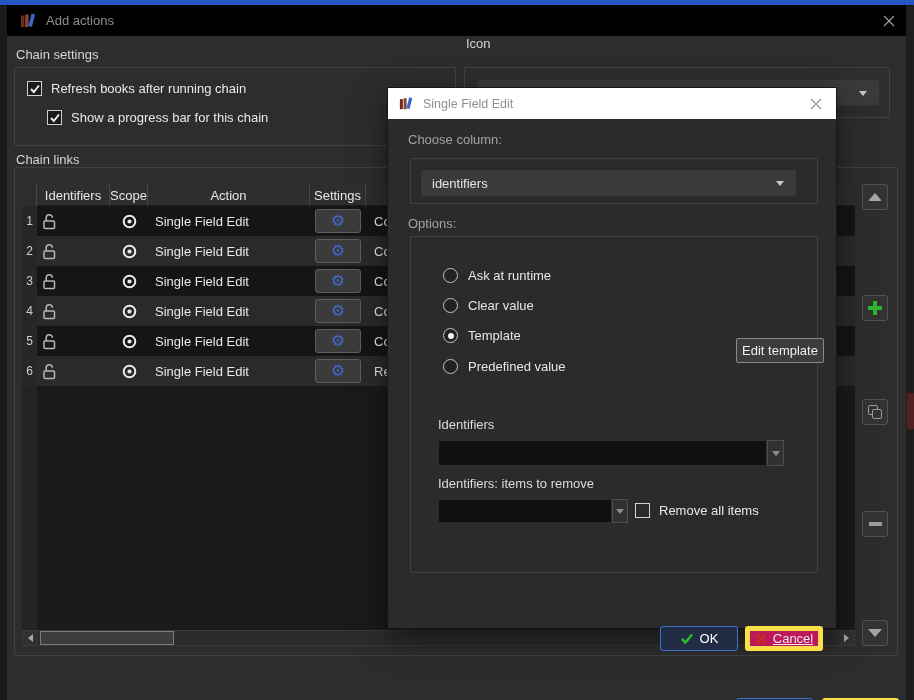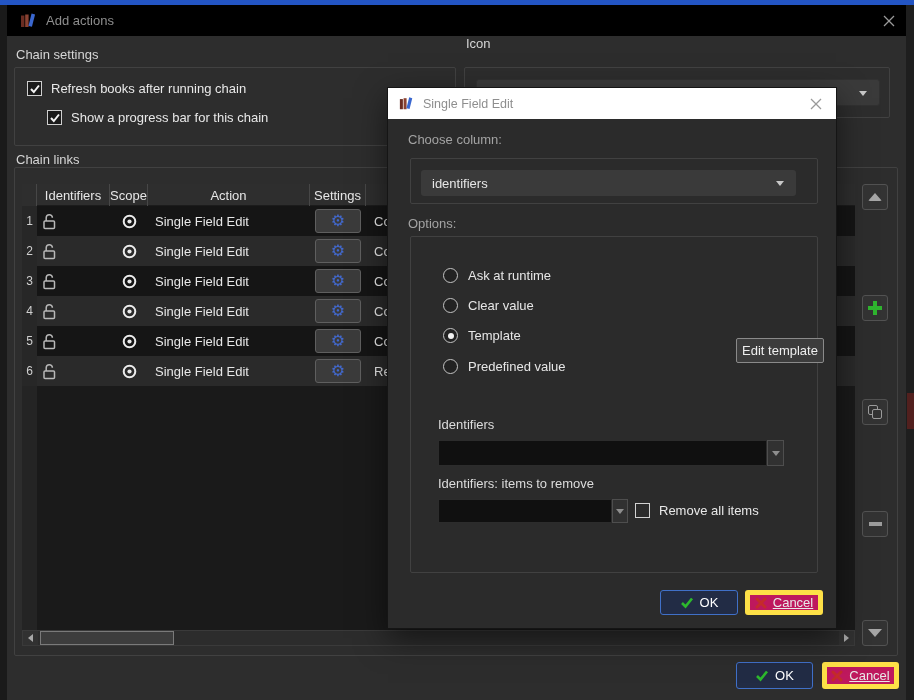--- a/index.html
+++ b/index.html
@@ -89,21 +89,21 @@
   .plus-glyph::after  { content:""; position:absolute; left:1px; top:6px; width:14px; height:4px; background:#2fb42f; }
   .minus-glyph { width:13px; height:4px; background:#9c9c9c; }
   .copy-glyph { position:relative; width:15px; height:15px; }
   .copy-glyph .pg { position:absolute; width:10px; height:10px; border:1.4px solid #9c9c9c;
                     border-radius:2px; background:#333; }
   .copy-glyph .pg.back { left:0; top:0; }
   .copy-glyph .pg.front { left:4px; top:4px; }
 
   
   .dlg-btn { position:absolute; height:27px; display:flex; align-items:center; justify-content:center;
-             gap:6px; font-size:13px; border-radius:3px; cursor:default; }
+             gap:6px; font-size:13px; border-radius:3px; cursor:default;margin-top:36px; }
   .ok-btn { background:#222c45; border:1px solid #4070c8; color:#ffffff; }
   .cancel-btn { background:#be185d; border:5px solid #fde047; color:#e8e8e8;text-decoration:underline; }
 
   
   #modal { left:388px; top:88px; width:448px; height:540px; background:#2b2b2b;
            box-shadow:0 0 0 1px #151515, 0 10px 30px rgba(0,0,0,.55); z-index:10; }
   #m-titlebar { position:absolute; left:0; top:0; width:448px; height:31px; background:#ffffff;
                 display:flex; align-items:center; }
   #m-titlebar .ttl { color:#8e8e8e; font-size:12.5px; margin-left:8px; }
   #m-body { position:absolute; left:0; top:31px; width:448px; height:509px; }

